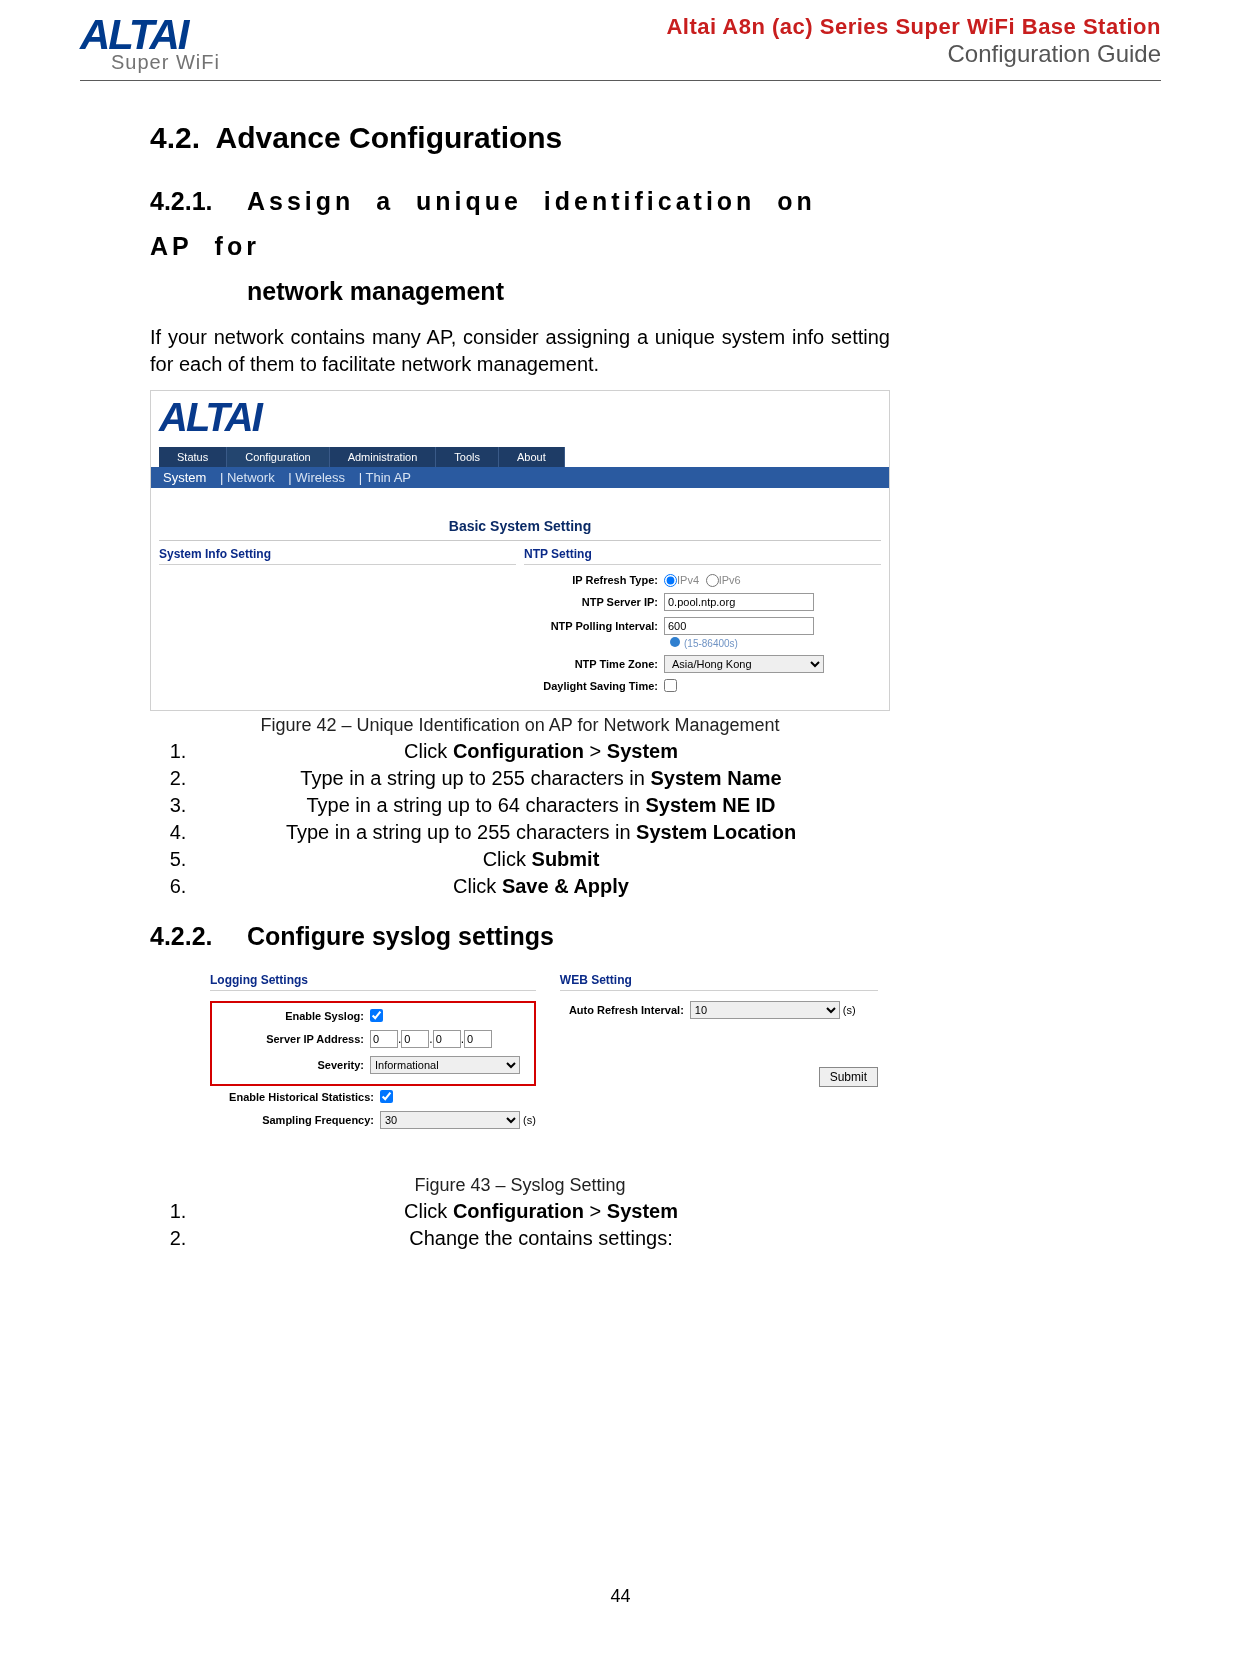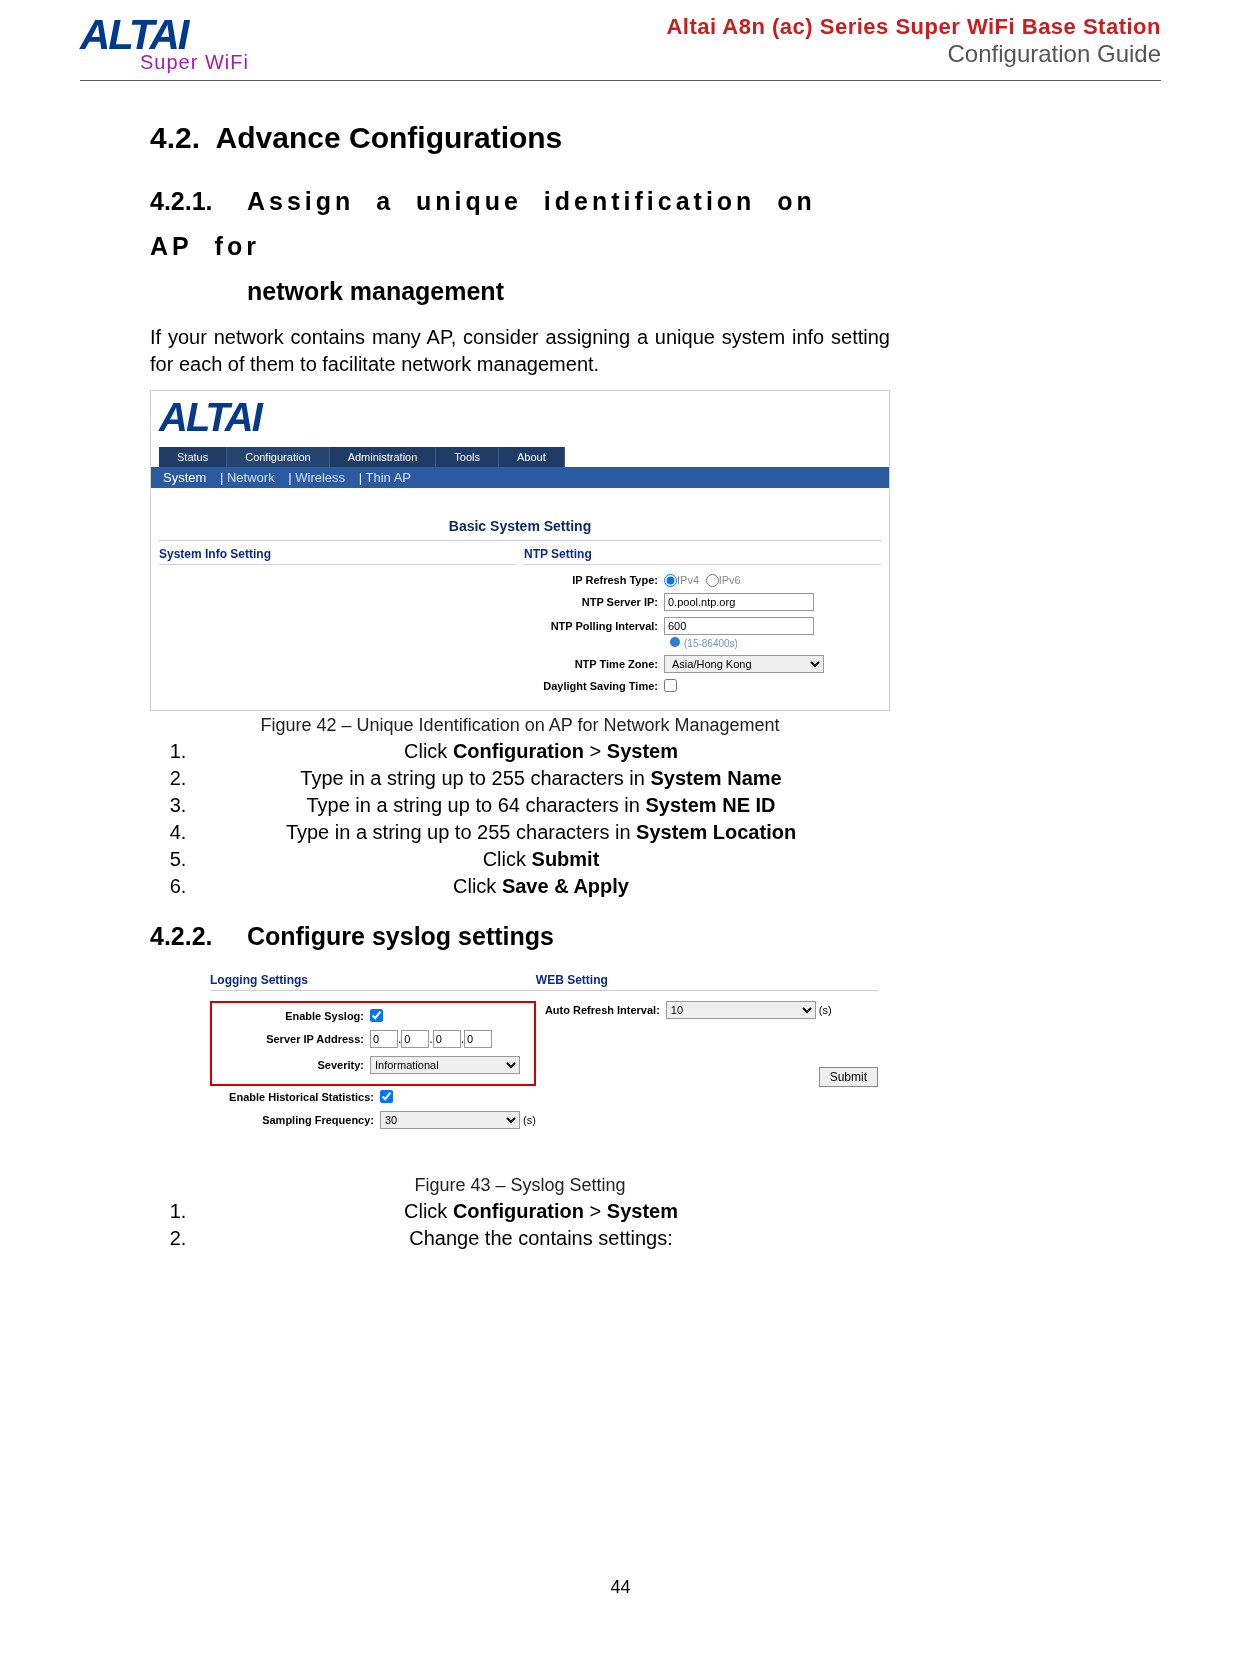--- a/index.html
+++ b/index.html
@@ -25,24 +25,24 @@
   .logo-text {
     font-family: Arial, sans-serif;
     font-weight: 900;
     font-style: italic;
     font-size: 42px;
     color: #003a8c;
     letter-spacing: -2px;
   }
   .logo-sub {
     font-family: "Century Gothic", sans-serif;
-    color: #a21caf;
+    color: #737373;
     font-size: 20px;
     letter-spacing: 1px;
-    margin-left: 60px;
+    margin-left: 31px;
     margin-top: -4px;
   }
   .doc-title-block { text-align: right; }
   .doc-title {
     color: #c81e1e;
     font-weight: bold;
     font-size: 22px;
     letter-spacing: 0.5px;
   }
   .doc-subtitle {
@@ -178,21 +178,21 @@
   }
   
   .shot2 {
     width: 740px;
     font-family: Arial, sans-serif;
     font-size: 12px;
     margin-top: 8px;
     background: #fff;
     padding: 4px 12px 8px 60px;
   }
-  .shot2 .cols2 { display:flex; }
+  .shot2 .cols2 { display:flex; gap:24px; }
   .shot2 .col2 { flex:0 0 320px; }
   .shot2 .col2b { flex:1; }
   .shot2 .col-head2 {
     color: #0a2a88;
     font-weight: bold;
     font-size: 12px;
     border-bottom: 1px solid #d0d0d0;
     padding-bottom: 3px;
     margin-bottom: 10px;
   }
@@ -220,21 +220,21 @@
     font-size:12px;
     padding:2px 10px;
     margin-top: 40px;
     cursor:pointer;
   }
   
   .page-footer {
     position: absolute;
     left: 0;
     width: 1241px;
-    bottom: 49px;
+    bottom: 40px;
     text-align: center;
   }
   .page-num { font-size: 18px; margin-bottom: 8px; }
   .footer-bar {
     background: #d92b2b;
     color: #fff;
     font-size: 18px;
     padding: 6px 0;
     letter-spacing: 0.5px;
   }

